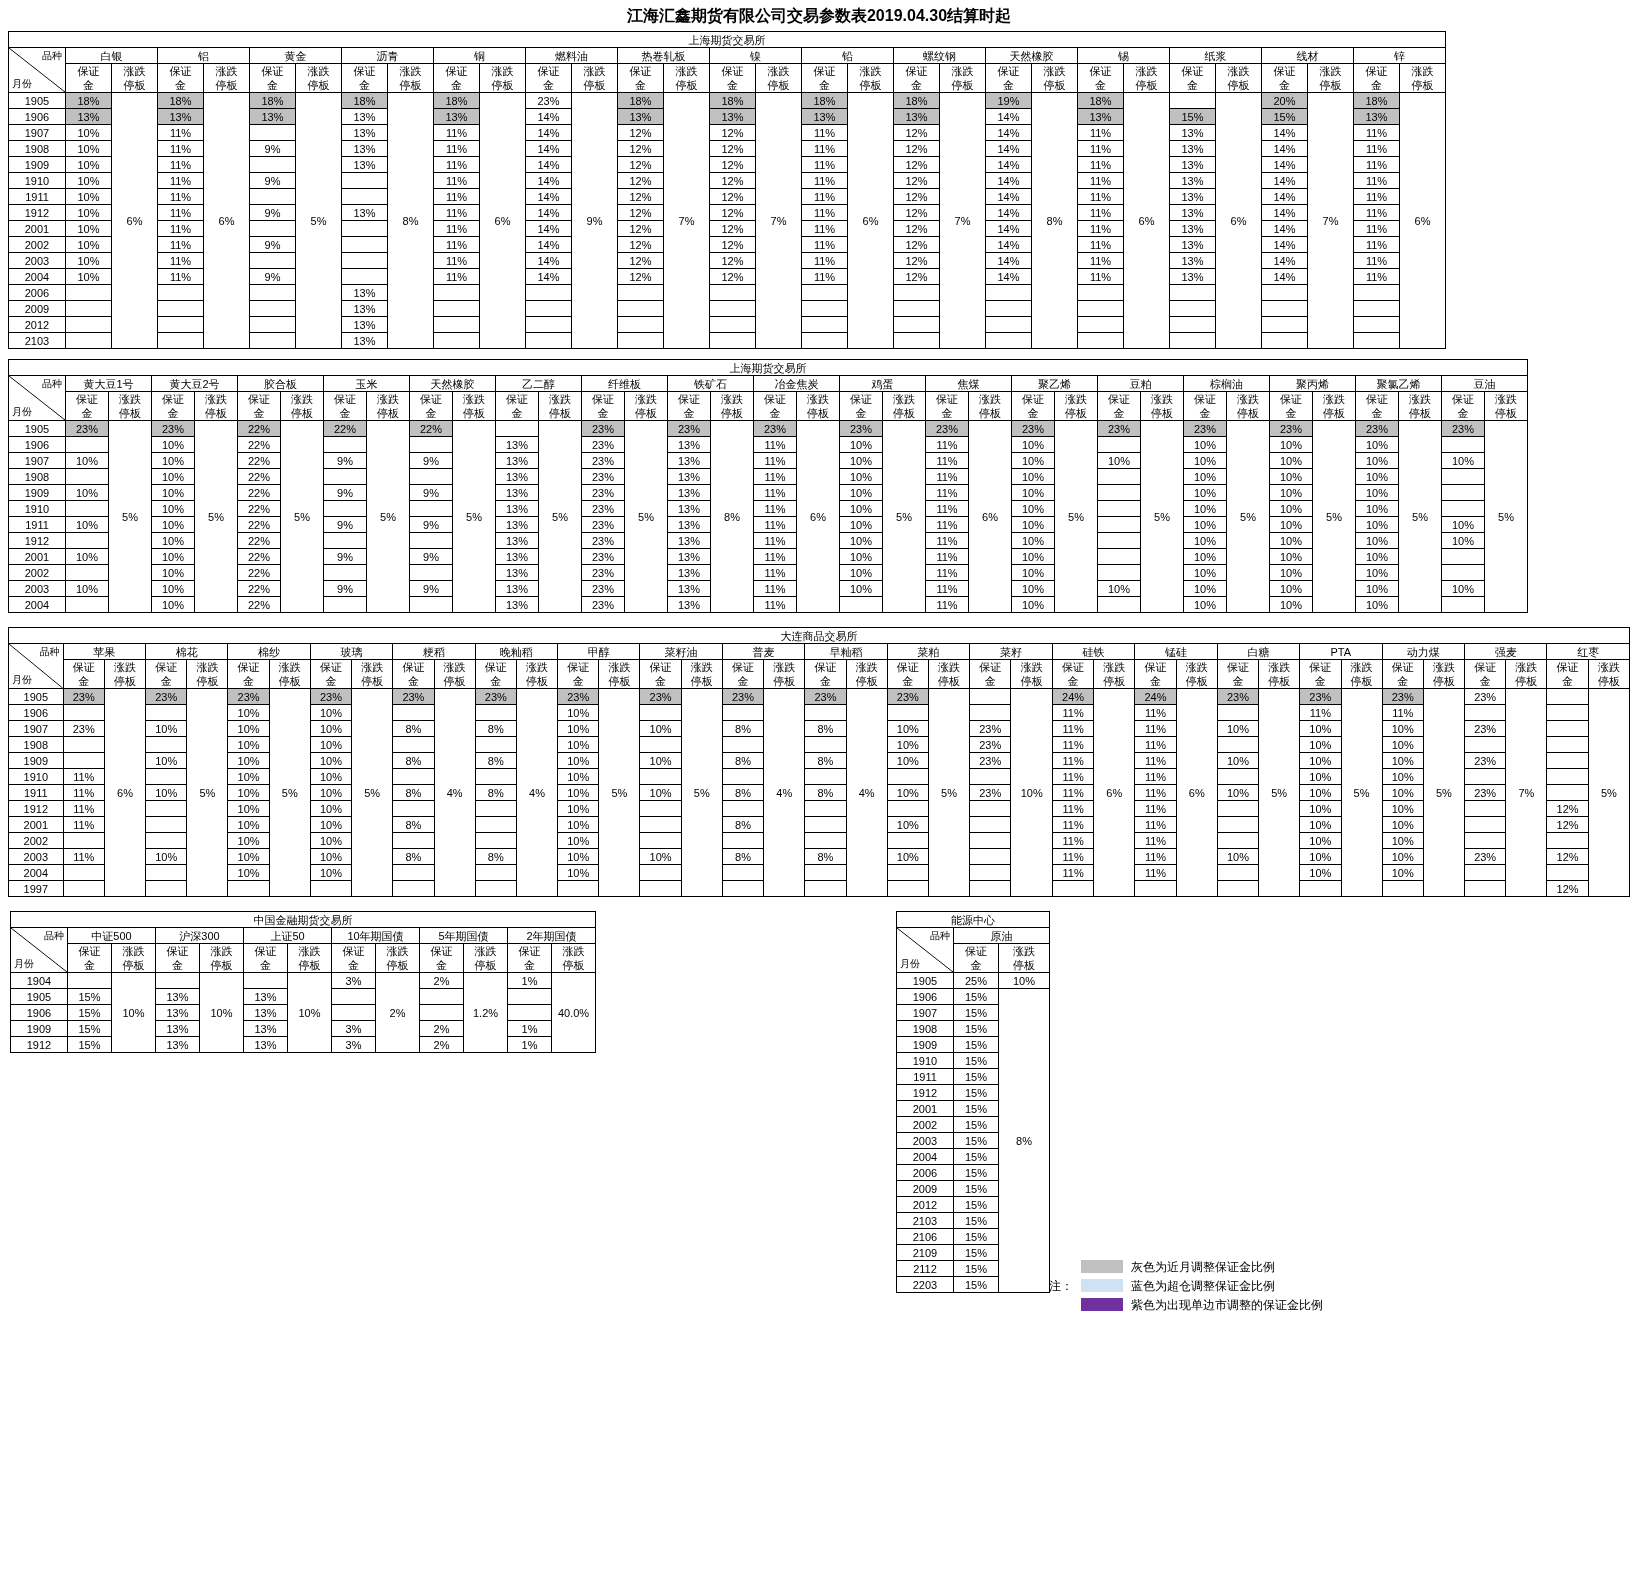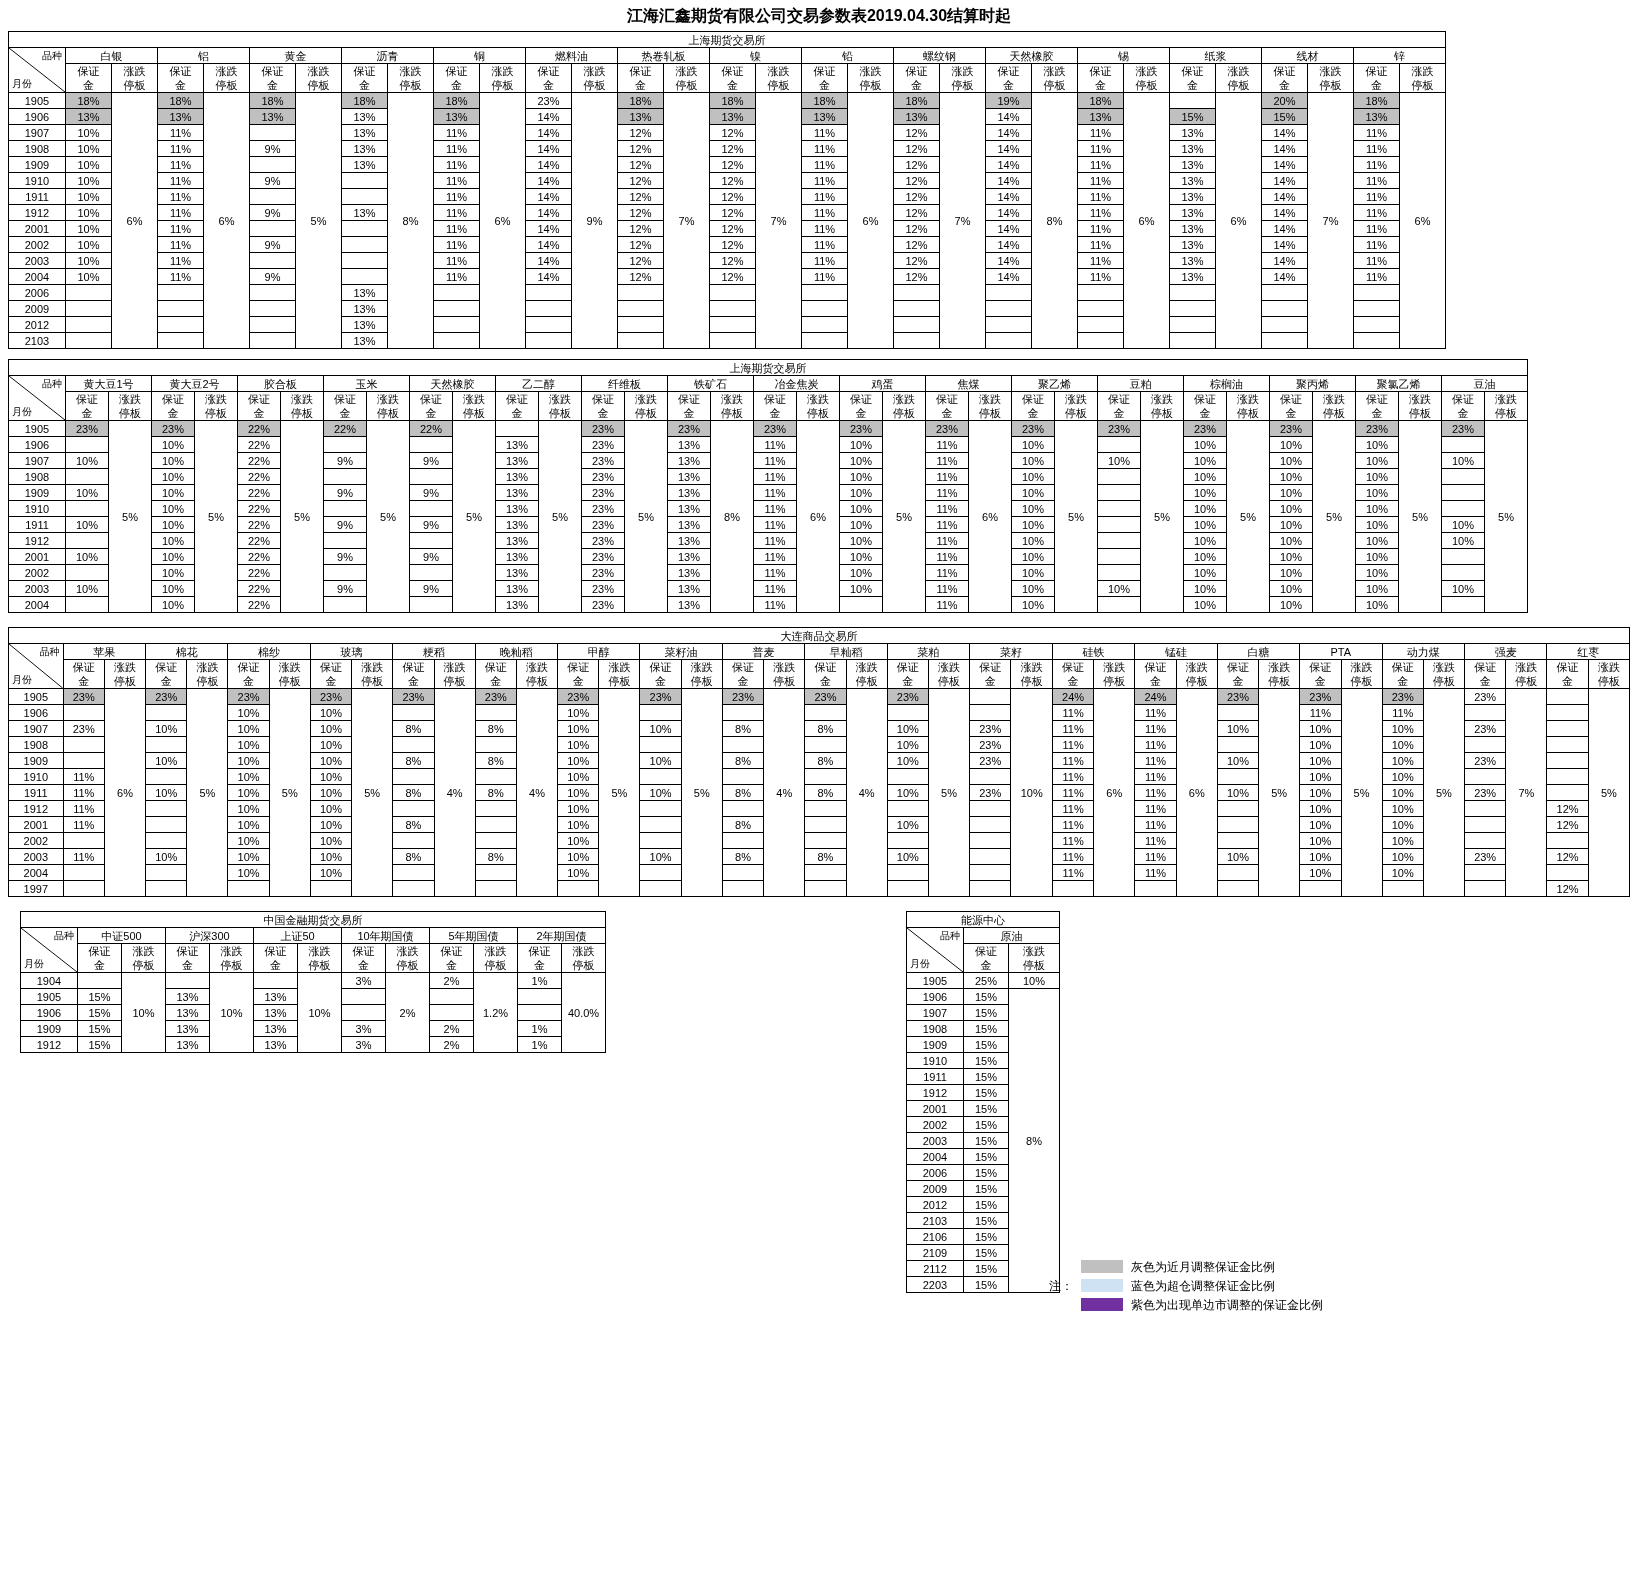--- a/index.html
+++ b/index.html
@@ -15,21 +15,21 @@
   .corner .mon{position:absolute;bottom:1px;left:3px;font-size:10px;}
   .corner .diag{position:absolute;left:0;top:0;width:100%;height:100%;}
   .mcell{font-size:11px;}
   .g{background:#c0c0c0;}
   .wrap{padding:0 8px;}
   .legend{position:absolute;left:1045px;top:1258px;font-size:12px;}
   .legend table{border-collapse:collapse;}
   .legend td{padding:1px 4px;font-size:12px;vertical-align:middle;}
   .sw{width:42px;height:13px;display:inline-block;border:0;}
   .bottom-row{display:flex;align-items:flex-start;}
-  .cffex-wrap{margin-left:12px;}
+  .cffex-wrap{margin-left:2px;}
   .ine-wrap{margin-left:300px;border-radius:11px;}
 </style>
 </head>
 <body>
 
 <div class="page-title">江海汇鑫期货有限公司交易参数表2019.04.30结算时起</div>
 
 <div class="wrap">
   <div id="shfe-holder">
       <table class="grid">

